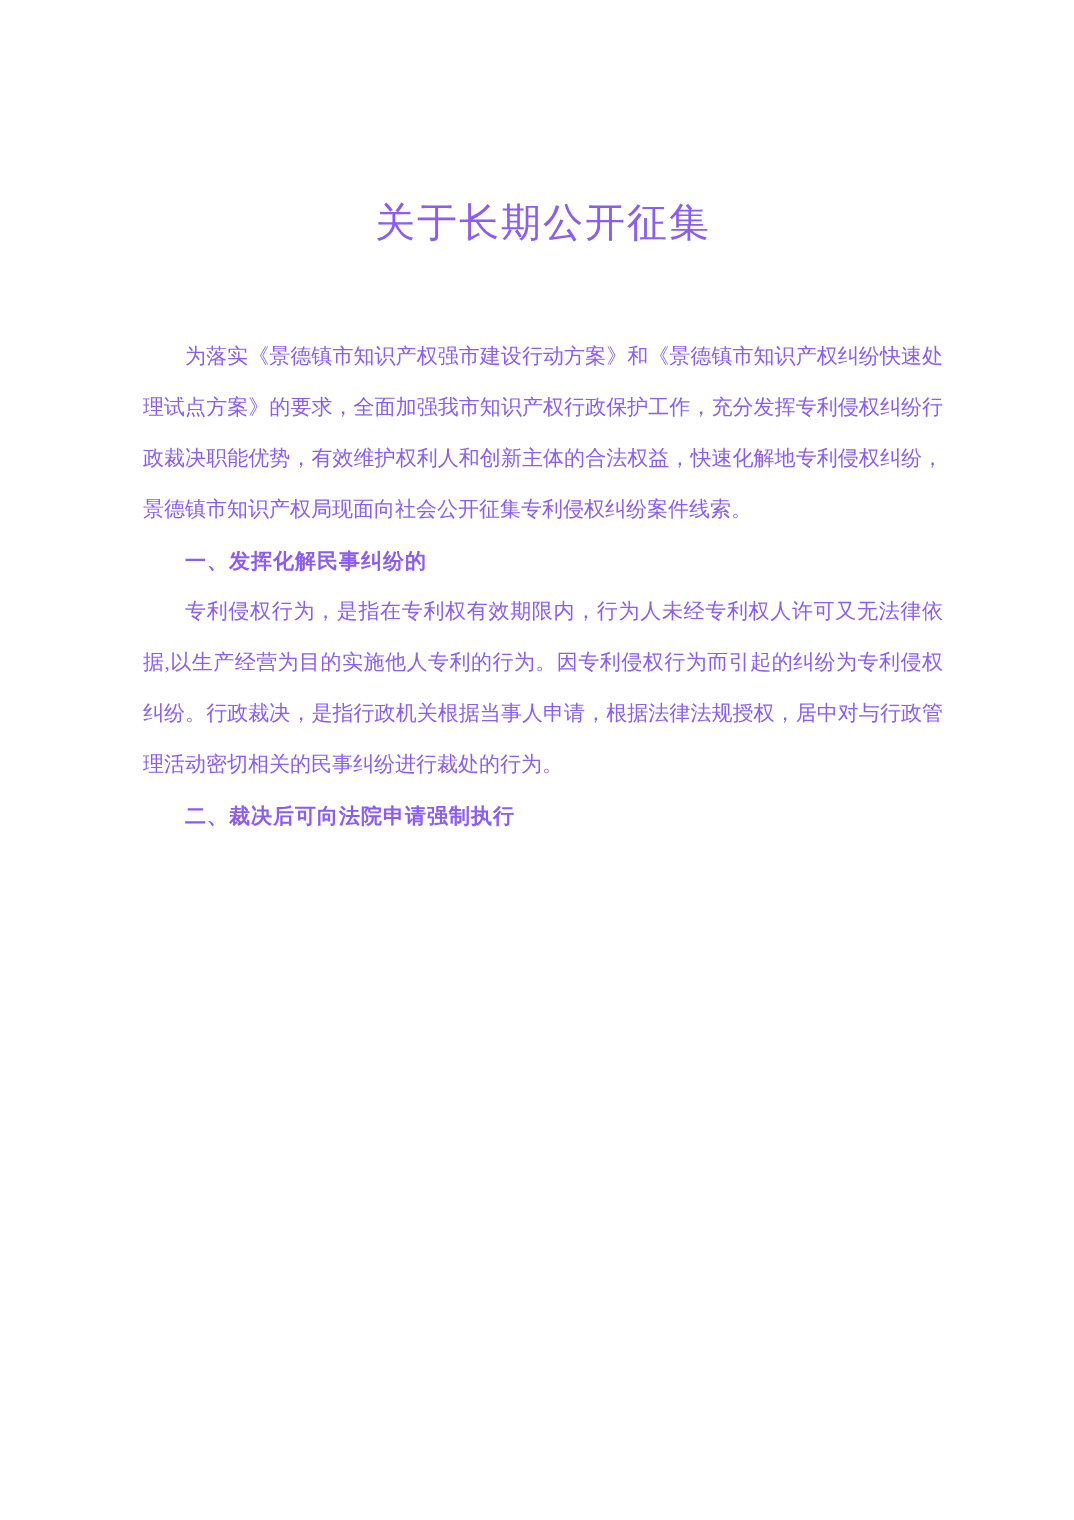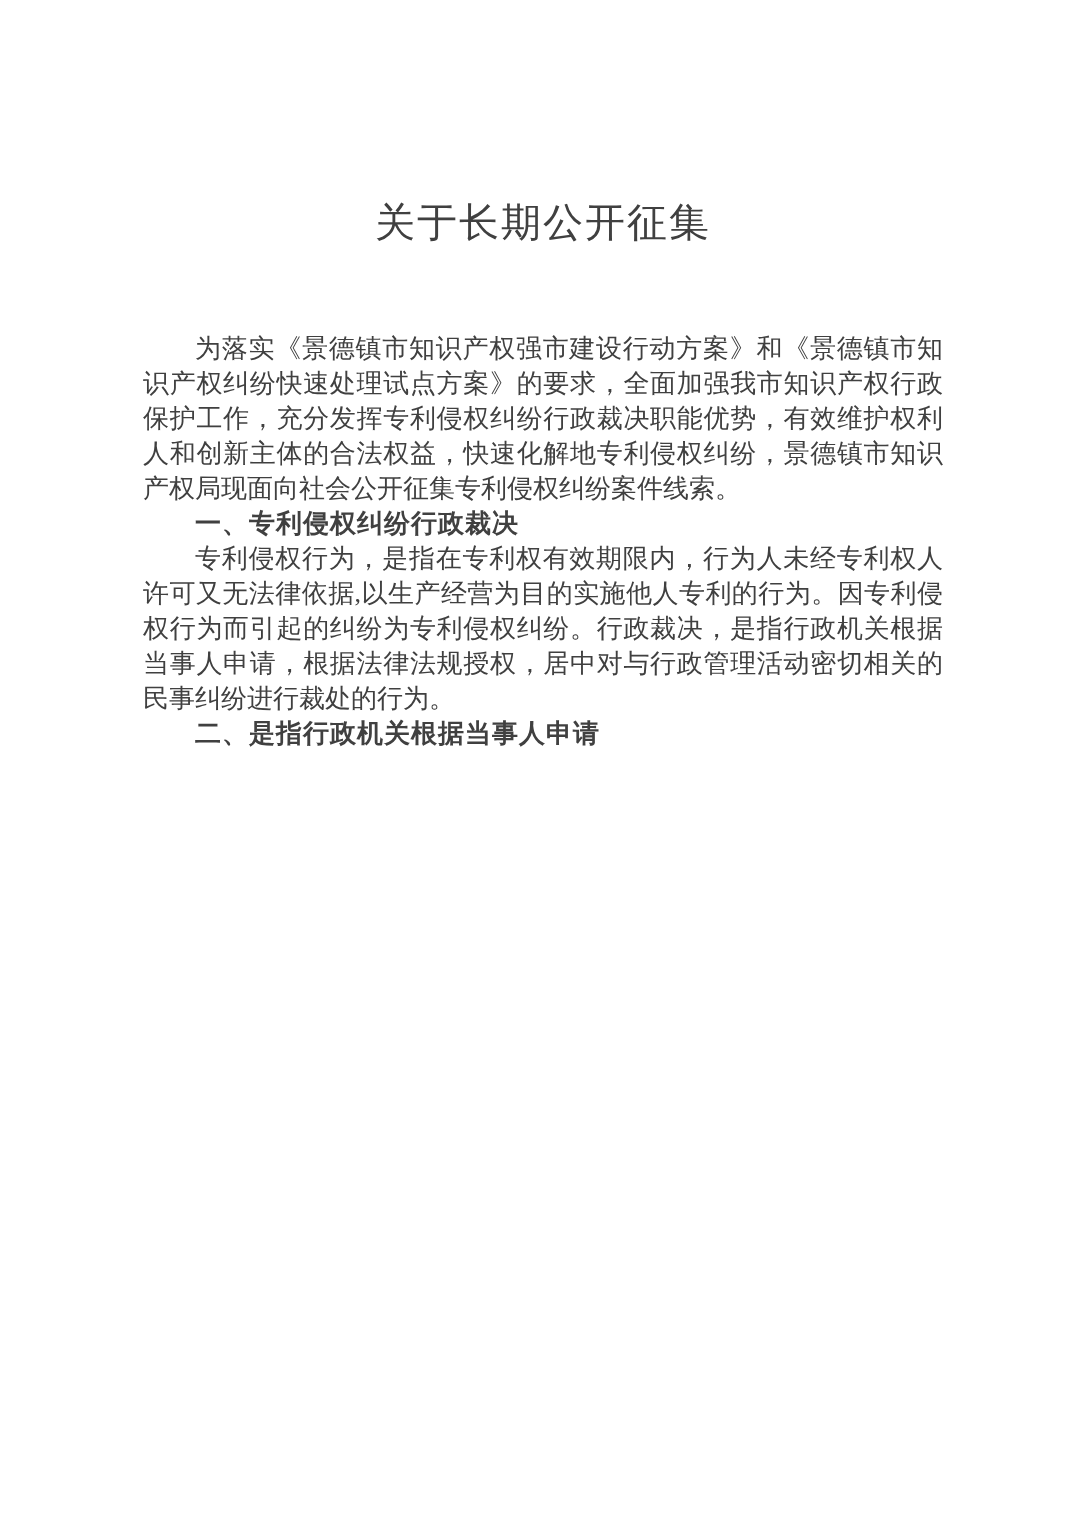--- a/index.html
+++ b/index.html
@@ -6,40 +6,40 @@
     margin: 0;
     padding: 0;
     background: #ffffff;
   }
   .page {
     position: relative;
     width: 1074px;
     height: 1520px;
     margin: 0 auto;
     background: #ffffff;
-    color: #404040;
+    color: #8b5cf6;
     box-sizing: border-box;
     padding: 195px 131px 0 143px;
     overflow: hidden;
     font-family: "Liberation Serif", "DejaVu Serif", serif;
   }
   .title-block {
     text-align: center;
   }
   .title-line {
     font-size: 40px;
     line-height: 56px;
     font-weight: 400;
     letter-spacing: 2px;
     white-space: nowrap;
   }
   .doc-body {
     margin-top: 80px;
-    font-size: 26px;
-    line-height: 35px;
+    font-size: 21px;
+    line-height: 51px;
     text-align: justify;
   }
   .doc-body p {
     margin: 0;
     text-indent: 2em;
   }
   .doc-body p.heading {
     font-family: "Liberation Sans", "DejaVu Sans", sans-serif;
     font-weight: 700;
     letter-spacing: 1px;
@@ -47,17 +47,17 @@
 </style>
 </head>
 <body>
 
 <div class="page">
   <div class="title-block">
     <div class="title-line">关于长期公开征集</div>
   </div>
   <div class="doc-body">
       <p class="para">为落实《景德镇市知识产权强市建设行动方案》和《景德镇市知识产权纠纷快速处理试点方案》的要求，全面加强我市知识产权行政保护工作，充分发挥专利侵权纠纷行政裁决职能优势，有效维护权利人和创新主体的合法权益，快速化解地专利侵权纠纷，景德镇市知识产权局现面向社会公开征集专利侵权纠纷案件线索。</p>
-      <p class="heading">一、专利侵权纠纷行政裁决</p>
+      <p class="heading">一、发挥化解民事纠纷的</p>
       <p class="para">专利侵权行为，是指在专利权有效期限内，行为人未经专利权人许可又无法律依据,以生产经营为目的实施他人专利的行为。因专利侵权行为而引起的纠纷为专利侵权纠纷。行政裁决，是指行政机关根据当事人申请，根据法律法规授权，居中对与行政管理活动密切相关的民事纠纷进行裁处的行为。</p>
-      <p class="heading">二、是指行政机关根据当事人申请</p>
+      <p class="heading">二、裁决后可向法院申请强制执行</p>
     </div>
 </div>
 
 </body></html>

